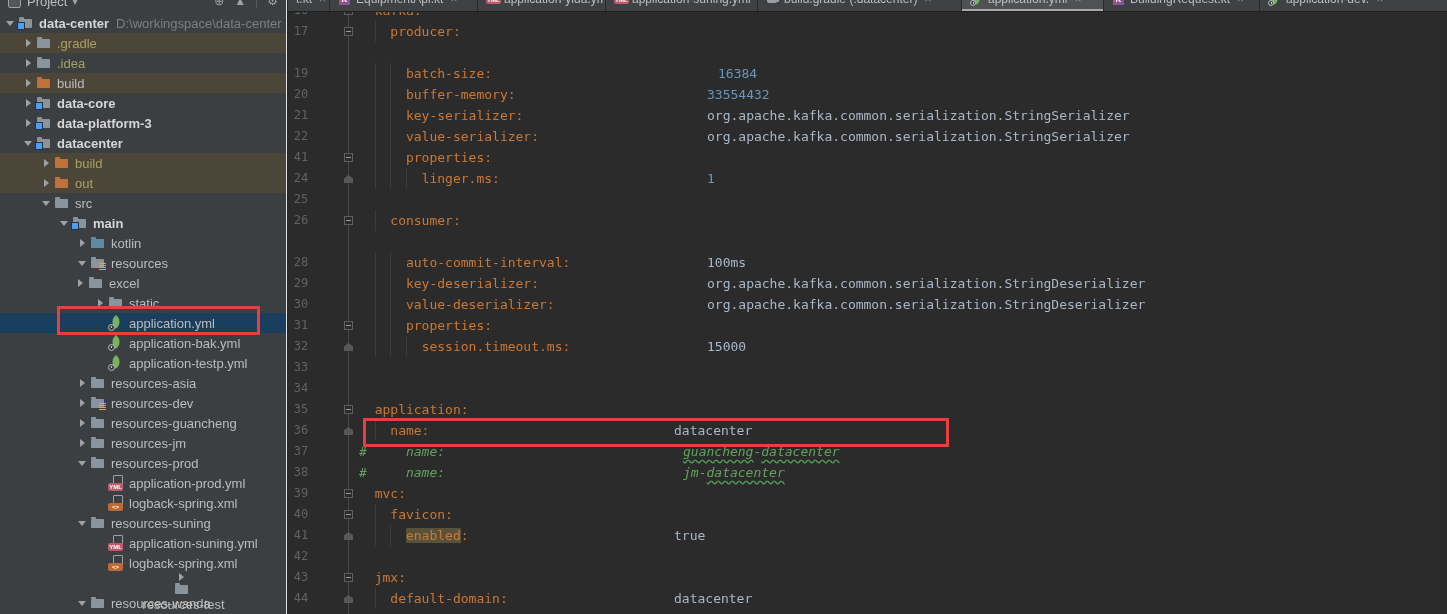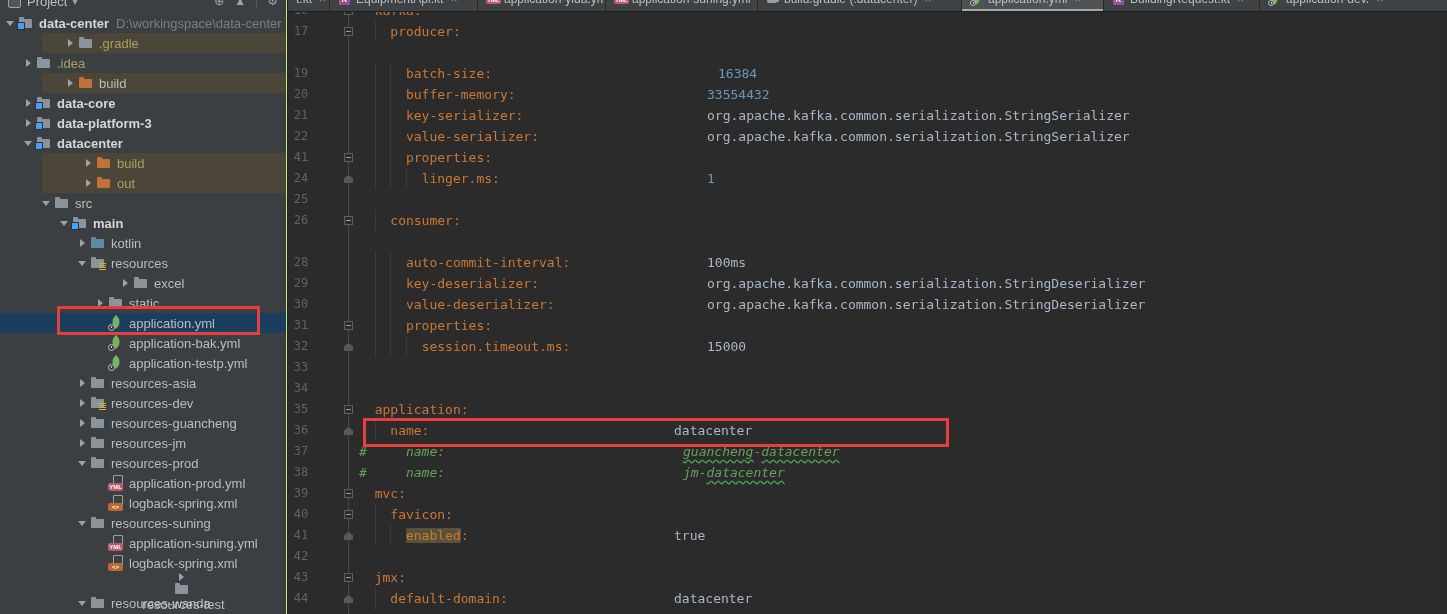--- a/index.html
+++ b/index.html
@@ -1,30 +1,30 @@
 <!DOCTYPE html>
 <html><head>
 <meta charset="utf-8">
 <style>
   html,body{margin:0;padding:0;background:#1e1e1e;}
-  #app{position:relative;width:1447px;height:614px;background:#bef264;overflow:hidden;
+  #app{position:relative;width:1447px;height:614px;background:#e5e5e5;overflow:hidden;
        font-family:"Liberation Sans",sans-serif;-webkit-font-smoothing:antialiased;}
 
   
   #project-panel{position:absolute;left:0;top:0;width:286px;height:614px;background:#3c3f41;overflow:hidden;}
   #project-header{position:absolute;left:0;top:0;width:286px;height:12px;overflow:hidden;background:#3c3f41;z-index:7;}
   #project-header-inner{display:flex;align-items:center;height:24px;transform:translateY(-11px);padding:0 8px;color:#bbbfc3;font-size:13px;}
   #project-header-inner .sp{flex:1;}
   .hdr-ic{color:#9da2a6;font-size:12px;margin-left:10px;}
   .win-ic{width:11px;height:11px;border:1px solid #9da2a6;border-radius:2px;margin-right:6px;background:#53575a;}
   .caret{font-size:10px;color:#9da2a6;margin-left:5px;}
   .hdr-div{width:1px;height:13px;background:#55595c;margin-left:10px;}
 
   .trow{position:absolute;left:0;width:286px;height:20px;display:flex;align-items:center;box-sizing:border-box;}
-  .trow.bg-olive{background:#4b4638;margin-left:42px;}
+  .trow.bg-olive{background:#4b4638;}
   .trow.bg-sel{background:#1a3f5e;}
   .chev{width:12px;flex:none;display:flex;justify-content:center;}
   .chev .c-exp{width:0;height:0;border-left:4px solid transparent;border-right:4px solid transparent;border-top:5px solid #9da2a6;}
   .chev .c-col{width:0;height:0;border-top:4px solid transparent;border-bottom:4px solid transparent;border-left:5px solid #9da2a6;}
   .ticon{width:16px;height:16px;flex:none;margin-left:2px;position:relative;display:inline-block;}
   .tlabel{margin-left:5px;font-size:13px;color:#bcbcbc;white-space:nowrap;}
   .tlabel.bold{font-weight:bold;color:#d6d6d6;}
   .tlabel.olive{color:#a9a162;}
   .tpath{margin-left:7px;font-size:13px;color:#7e7e7e;white-space:nowrap;}
 
@@ -215,21 +215,21 @@
         <div class="trow" style="top: 253px; padding-left: 76px;">
           <span class="chev">
             <span class="c-exp"></span>
           </span>
           <span class="ticon">
             <span class="fold-base"></span>
             <span class="resst"></span>
           </span>
           <span class="tlabel">resources</span>
         </div>
-        <div class="trow" style="top: 273px; padding-left: 94px; margin-left: 25px;">
+        <div class="trow" style="top: 273px; padding-left: 74px;">
           <span class="chev">
             <span class="c-col"></span>
           </span>
           <span class="ticon">
             <span class="fold-base"></span>
           </span>
           <span class="tlabel">excel</span>
         </div>
         <div class="trow" style="top: 293px; padding-left: 94px;">
           <span class="chev">

